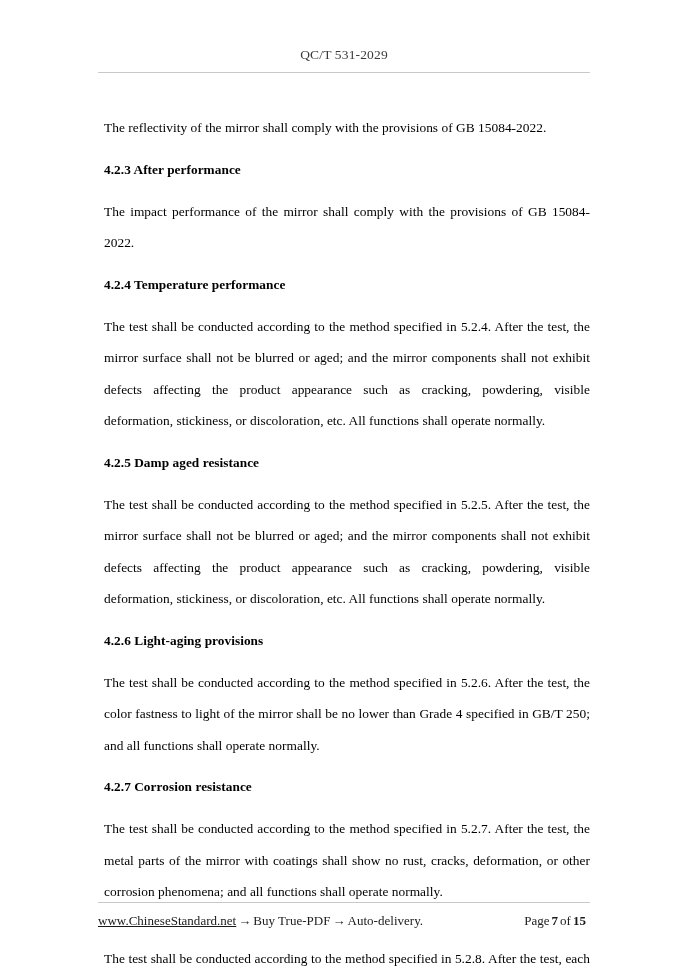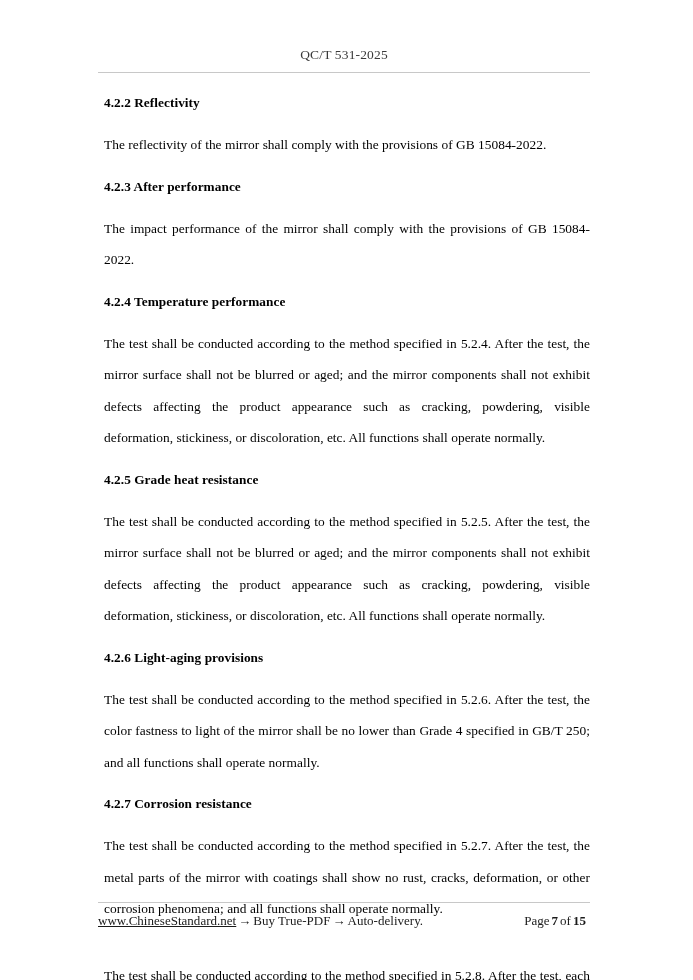--- a/index.html
+++ b/index.html
@@ -104,42 +104,41 @@
     padding-right: 2px;
   }
   .pagenum { font-weight: bold; padding: 0 2px; }
 </style>
 </head>
 <body>
 
 <div class="page">
 
   <div class="header">
-    <div class="header-title">QC/T 531-2025</div>
+    <div class="header-title">QC/T 531-2029</div>
     <div class="header-rule"></div>
   </div>
 
   <div class="content">
 
-    <div class="sec-heading">4.2.2 Reflectivity</div>
     <div class="gap-after-heading"></div>
     <p class="para">The reflectivity of the mirror shall comply with the provisions of GB 15084-2022.</p>
     <div class="gap-after-para"></div>
 
     <div class="sec-heading">4.2.3 After performance</div>
     <div class="gap-after-heading"></div>
     <p class="para">The impact performance of the mirror shall comply with the provisions of GB 15084-2022.</p>
     <div class="gap-after-para"></div>
 
     <div class="sec-heading">4.2.4 Temperature performance</div>
     <div class="gap-after-heading"></div>
     <p class="para">The test shall be conducted according to the method specified in 5.2.4. After the test, the mirror surface shall not be blurred or aged; and the mirror components shall not exhibit defects affecting the product appearance such as cracking, powdering, visible deformation, stickiness, or discoloration, etc. All functions shall operate normally.</p>
     <div class="gap-after-para"></div>
 
-    <div class="sec-heading">4.2.5 Grade heat resistance</div>
+    <div class="sec-heading">4.2.5 Damp aged resistance</div>
     <div class="gap-after-heading"></div>
     <p class="para">The test shall be conducted according to the method specified in 5.2.5. After the test, the mirror surface shall not be blurred or aged; and the mirror components shall not exhibit defects affecting the product appearance such as cracking, powdering, visible deformation, stickiness, or discoloration, etc. All functions shall operate normally.</p>
     <div class="gap-after-para"></div>
 
     <div class="sec-heading">4.2.6 Light-aging provisions</div>
     <div class="gap-after-heading"></div>
     <p class="para">The test shall be conducted according to the method specified in 5.2.6. After the test, the color fastness to light of the mirror shall be no lower than Grade 4 specified in GB/T 250; and all functions shall operate normally.</p>
     <div class="gap-after-para"></div>
 
     <div class="sec-heading">4.2.7 Corrosion resistance</div>

